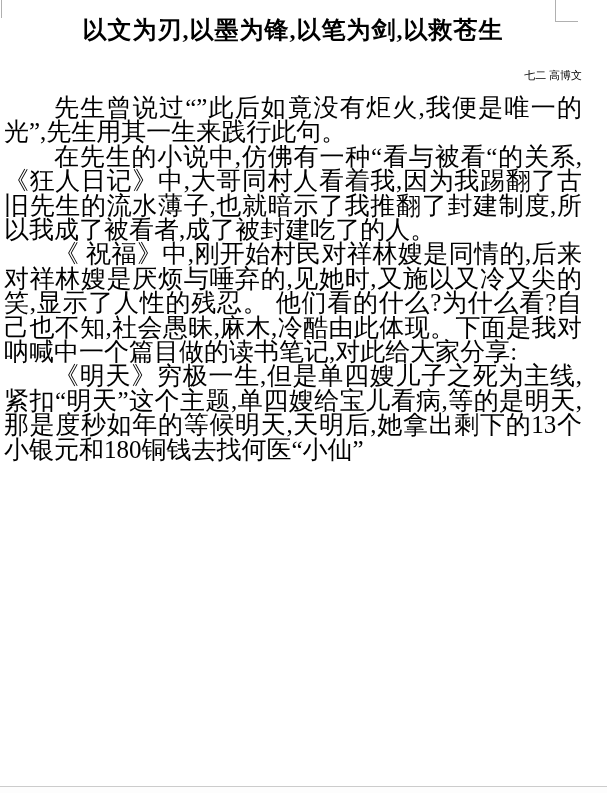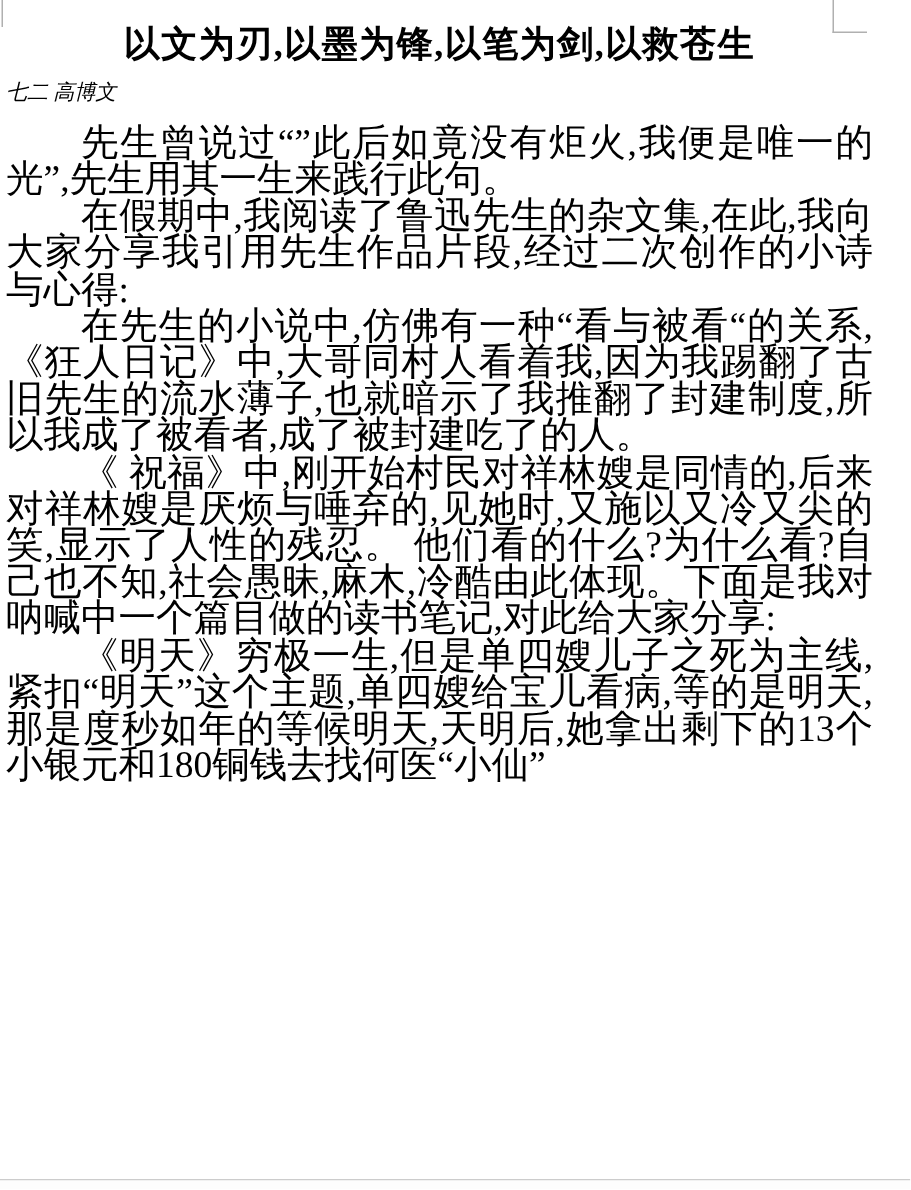--- a/index.html
+++ b/index.html
@@ -25,29 +25,28 @@
     left: 4px;
     top: 14px;
     width: 578px;
   }
   .doc-title {
     font-size: 24px;
     font-weight: bold;
     text-align: center;
     line-height: 32px;
     letter-spacing: 1px;
-    margin-bottom: 8px;
+    margin-bottom: 20px;
     white-space: nowrap;
   }
   .doc-author {
-    font-size: 14px;
-    text-align: left;
+    font-size: 11px;
+    text-align: right;
     line-height: 18px;
     margin-bottom: 12px;
-    font-style: italic;
   }
   .body-text p {
     font-size: 25px;
     line-height: 24.4px;
     text-indent: 2em;
     text-align: justify;
     text-justify: inter-ideograph;
     margin: 0;
     word-break: break-all;
   }
@@ -76,21 +75,20 @@
 
   <div class="text-clip">
     <div class="content">
 
       <div class="doc-title">以文为刃,以墨为锋,以笔为剑,以救苍生</div>
 
       <div class="doc-author">七二 高博文</div>
 
       <div class="body-text">
         <p>先生曾说过“”此后如竟没有炬火,我便是唯一的光”,先生用其一生来践行此句。</p>
-        <p>在假期中,我阅读了鲁迅先生的杂文集,在此,我向大家分享我引用先生作品片段,经过二次创作的小诗与心得:</p>
         <p>在先生的小说中,仿佛有一种“看与被看“的关系,《狂人日记》中,大哥同村人看着我,因为我踢翻了古旧先生的流水薄子,也就暗示了我推翻了封建制度,所以我成了被看者,成了被封建吃了的人。</p>
         <p>《 祝福》中,刚开始村民对祥林嫂是同情的,后来对祥林嫂是厌烦与唾弃的,见她时,又施以又冷又尖的笑,显示了人性的残忍。    他们看的什么?为什么看?自己也不知,社会愚昧,麻木,冷酷由此体现。下面是我对呐喊中一个篇目做的读书笔记,对此给大家分享:</p>
         <p>《明天》穷极一生,但是单四嫂儿子之死为主线,紧扣“明天”这个主题,单四嫂给宝儿看病,等的是明天,那是度秒如年的等候明天,天明后,她拿出剩下的13个小银元和180铜钱去找何医“小仙”</p>
       </div>
 
     </div>
   </div>
 
   <div class="crop crop-tl-v"></div>
   <div class="crop crop-tr-v"></div>

